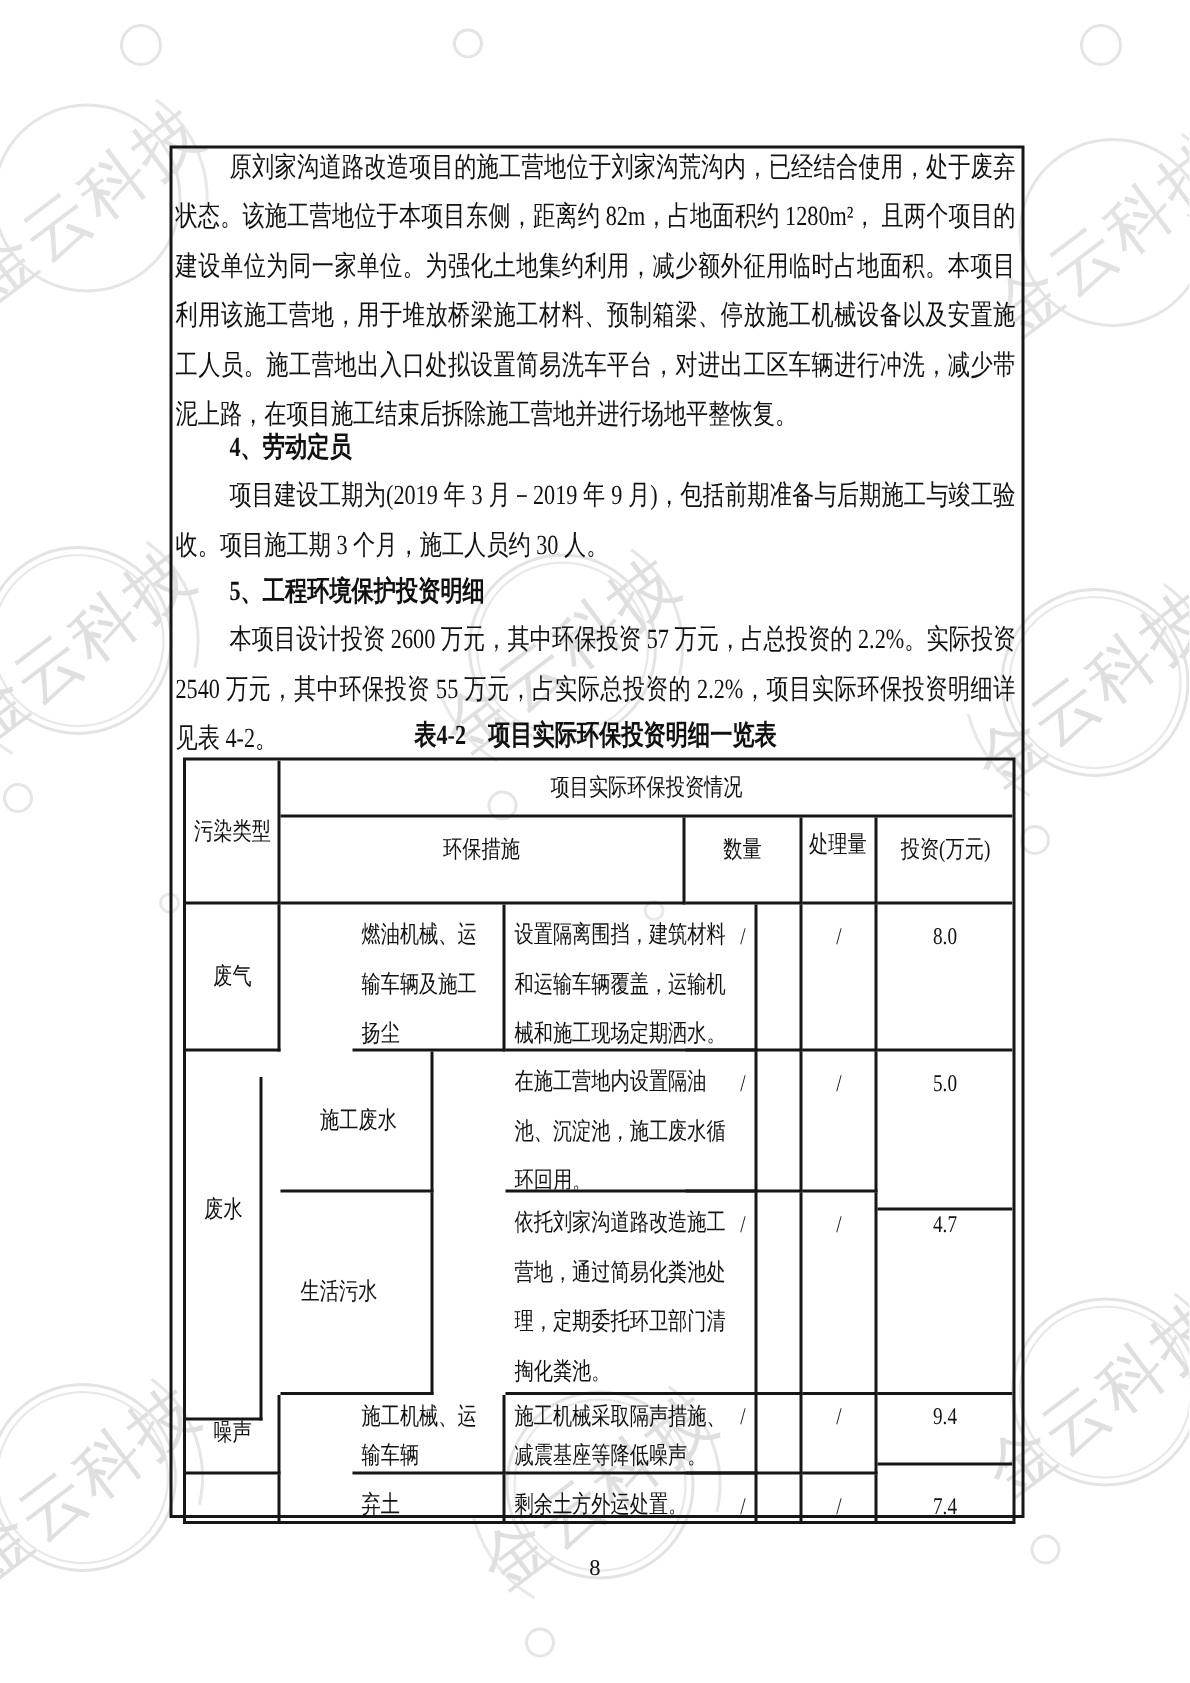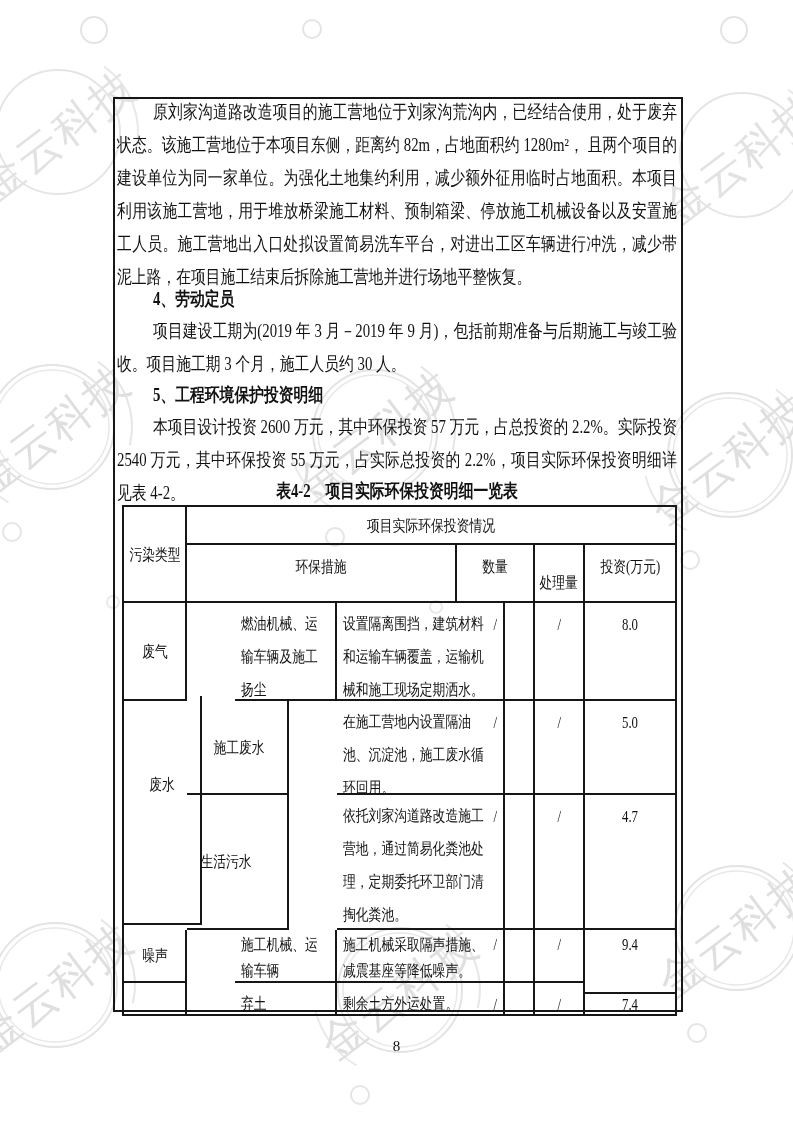--- a/index.html
+++ b/index.html
@@ -126,21 +126,21 @@
       </div>
     <div class="cell ctr b-b" style="left:63px;top:0;width:488px;height:38px">
         <span class="cx">项目实际环保投资情况</span>
       </div>
     <div class="cell topctr b-r b-b" style="left:63px;top:38px;width:270px;height:58px">
         <span class="cx">环保措施</span>
       </div>
     <div class="cell topctr b-r b-b" style="left:333px;top:38px;width:78px;height:58px">
         <span class="cx">数量</span>
       </div>
-    <div class="cell b-r b-b" style="left:411px;top:38px;width:50px;height:58px;padding-top:23px">
+    <div class="cell b-r b-b" style="left:411px;top:38px;width:50px;height:58px;padding-top:4px">
         <div class="wrapctr">处理量</div>
       </div>
     <div class="cell topctr b-b" style="left:461px;top:38px;width:90px;height:58px">
         <span class="cx">投资(万元)</span>
       </div>
 
     <div class="cell ctr b-r b-b" style="left:0;top:96px;width:63px;height:98px" title="废气">
         <span class="cx">废气</span>
       </div>
     <div class="cell flow b-r b-b" style="left:63px;top:96px;width:102px;height:98px">
@@ -152,37 +152,37 @@
     <div class="cell topctr b-r b-b" style="left:333px;top:96px;width:78px;height:98px">
         <span class="cx">/</span>
       </div>
     <div class="cell topctr b-r b-b" style="left:411px;top:96px;width:50px;height:98px">
         <span class="cx">/</span>
       </div>
     <div class="cell topctr b-b inv" style="left:461px;top:96px;width:90px;height:98px">
         <span class="cx">8.0</span>
       </div>
 
-    <div class="cell ctr b-r b-b padb" style="left:0;top:189px;width:78px;height:229px">
+    <div class="cell ctr b-r b-b padb" style="left:0;top:211px;width:51px;height:229px">
         <span class="cx">废水</span>
       </div>
 
     <div class="cell ctr b-r b-b" style="left:63px;top:194px;width:102px;height:94px;justify-content:flex-start;padding-left:20px">
         <span class="cx">施工废水</span>
       </div>
     <div class="cell flow b-r b-b" style="left:165px;top:194px;width:168px;height:94px">
         <div class="cond">在施工营地内设置隔油池、沉淀池，施工废水循环回用。</div>
       </div>
     <div class="cell topctr b-r b-b" style="left:333px;top:194px;width:78px;height:94px">
         <span class="cx">/</span>
       </div>
     <div class="cell topctr b-r b-b" style="left:411px;top:194px;width:50px;height:94px">
         <span class="cx">/</span>
       </div>
-    <div class="cell topctr b-b inv" style="left:461px;top:194px;width:90px;height:94px">
+    <div class="cell topctr b-b inv" style="left:461px;top:194px;width:90px;height:106px">
         <span class="cx">5.0</span>
       </div>
 
     <div class="cell ctr b-r b-b" style="left:63px;top:288px;width:102px;height:135px;justify-content:flex-start;padding-left:7px">
         <span class="cx">生活污水</span>
       </div>
     <div class="cell flow b-r b-b" style="left:165px;top:288px;width:168px;height:135px">
         <div class="cond">依托刘家沟道路改造施工营地，通过简易化粪池处理，定期委托环卫部门清掏化粪池。</div>
       </div>
     <div class="cell topctr b-r b-b" style="left:333px;top:288px;width:78px;height:135px">
@@ -203,21 +203,21 @@
       </div>
     <div class="cell flow b-r b-b lh26" style="left:165px;top:423px;width:168px;height:53px;padding-top:2px">
         <div class="cond">施工机械采取隔声措施、减震基座等降低噪声。</div>
       </div>
     <div class="cell topctr b-r b-b lh26" style="left:333px;top:423px;width:78px;height:53px;padding-top:2px">
         <span class="cx">/</span>
       </div>
     <div class="cell topctr b-r b-b lh26" style="left:411px;top:423px;width:50px;height:53px;padding-top:2px">
         <span class="cx">/</span>
       </div>
-    <div class="cell topctr b-b inv lh26" style="left:461px;top:423px;width:90px;height:64px;padding-top:2px">
+    <div class="cell topctr b-b inv lh26" style="left:461px;top:423px;width:90px;height:47px;padding-top:2px">
         <span class="cx">9.4</span>
       </div>
 
     <div class="cell b-r" style="left:0;top:476px;width:63px;height:31px"></div>
     <div class="cell flow b-r" style="left:63px;top:476px;width:102px;height:31px">
         <div class="cond">弃土</div>
       </div>
     <div class="cell flow b-r" style="left:165px;top:476px;width:168px;height:31px">
         <div class="cond">剩余土方外运处置。</div>
       </div>

